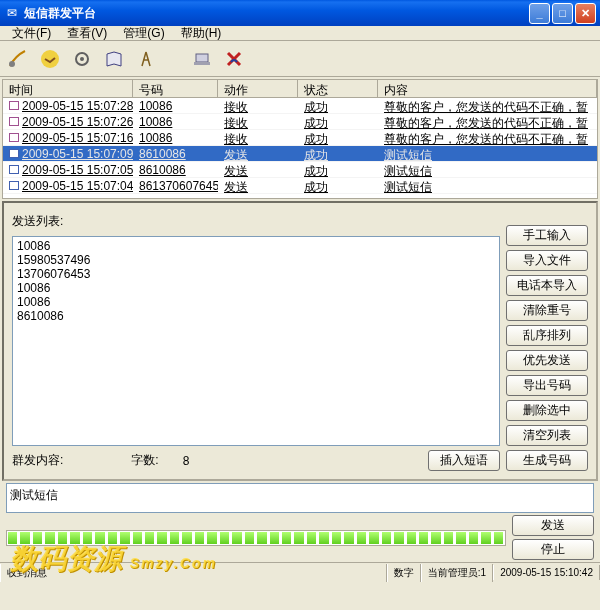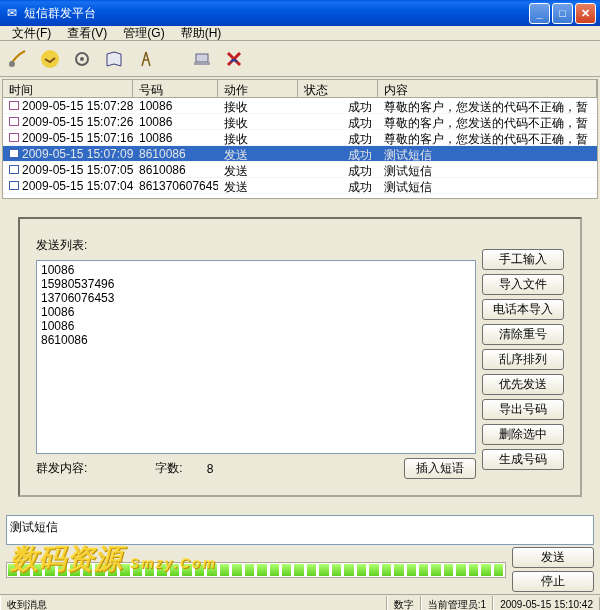--- a/index.html
+++ b/index.html
@@ -1,40 +1,40 @@
 <!DOCTYPE html>
 <html><head>
 <meta charset="utf-8">
 <style>
 * { box-sizing: border-box; margin: 0; padding: 0; }
 body { font-family: "SimSun", "宋体", sans-serif; font-size: 12px; background: #ece9d8; width: 600px; height: 610px; overflow: hidden; }
 .titlebar { height: 26px; background: linear-gradient(to bottom, #0058e0, #1670f0 8%, #0058e0 40%, #0040c0); display: flex; align-items: center; padding: 0 4px; color: #fff; }
 .titlebar .icon { width: 16px; height: 16px; margin-right: 4px; display: flex; align-items: center; justify-content: center; }
-.titlebar .title { flex: 1; font-weight: normal; }
+.titlebar .title { flex: 1; font-weight: bold; }
 .winbtns { display: flex; gap: 2px; }
 .winbtn { width: 21px; height: 21px; border: 1px solid #fff; border-radius: 3px; display: flex; align-items: center; justify-content: center; font-family: Arial; font-size: 11px; color: #fff; font-weight: bold; }
 .winbtn.min, .winbtn.max { background: linear-gradient(#6fa0e8, #3d7cd8); }
 .winbtn.close { background: linear-gradient(#e88060, #d04020); }
 .menubar { height: 15px; background: #ece9d8; display: flex; align-items: center; padding: 0 4px; border-bottom: 1px solid #aca899; }
 .menuitem { padding: 2px 8px; cursor: default; }
 .toolbar { height: 36px; background: #ece9d8; display: flex; align-items: center; padding: 2px 4px; border-bottom: 1px solid #aca899; gap: 4px; }
 .toolbtn { width: 28px; height: 28px; border: 1px solid transparent; display: flex; align-items: center; justify-content: center; }
 .toolbar .sep { width: 20px; }
 .grid { height: 120px; background: #fff; border: 1px solid #aca899; margin: 2px; overflow: hidden; position: relative; }
 .grid-head { display: flex; background: #ece9d8; height: 18px; border-bottom: 1px solid #aca899; }
 .gh { padding: 2px 6px; border-right: 1px solid #aca899; overflow: hidden; white-space: nowrap; }
 .gh.c0 { width: 130px; } .gh.c1 { width: 85px; } .gh.c2 { width: 80px; } .gh.c3 { width: 80px; } .gh.c4 { flex: 1; }
 .grid-body { overflow-y: auto; height: 100px; }
 .gr { display: flex; height: 16px; border-bottom: 1px solid #f4f4f4; }
 .gr.sel { background: #316ac5; color: #e5e5e5; }
-.gc { padding: 1px 6px; overflow: hidden; white-space: nowrap; }
-.gc.c0 { width: 130px; display: flex; align-items: center; gap: 3px; } .gc.c1 { width: 85px; } .gc.c2 { width: 80px; } .gc.c3 { width: 80px; text-align: right; } .gc.c4 { flex: 1; }
+.gc { padding: 1px 6px; overflow: hidden; white-space: nowrap; text-decoration: underline; }
+.gc.c0 { width: 130px; display: flex; align-items: center; gap: 3px; } .gc.c1 { width: 85px; } .gc.c2 { width: 80px; } .gc.c3 { width: 80px; } .gc.c4 { flex: 1; }
 .rowicon { width: 10px; height: 9px; border: 1px solid #a05090; background: #fff; flex-shrink: 0; }
 .rowicon.blue { border-color: #4060b0; }
-.mid { border: 2px solid #aca899; border-top: 2px solid #716f64; border-left: 2px solid #716f64; margin: 18px; padding: 16px; height: 280px; display: flex; gap: 6px; background: #ece9d8; }
+.mid { border: 2px solid #aca899; border-top: 2px solid #716f64; border-left: 2px solid #716f64; margin: 2px; padding: 8px; height: 280px; display: flex; gap: 6px; background: #ece9d8; }
 .mid-left { flex: 1; display: flex; flex-direction: column; gap: 4px; }
 .listbox { flex: 1; background: #fff; border: 1px solid #7f9db9; padding: 2px 4px; overflow: auto; }
 .listbox div { line-height: 14px; }
 .mid-right { width: 82px; display: flex; flex-direction: column; gap: 4px; padding-top: 14px; }
 .btn { height: 21px; background: linear-gradient(#fff, #ece9d8); border: 1px solid #707070; border-radius: 3px; font-size: 12px; cursor: default; display: flex; align-items: center; justify-content: center; }
 .content-area { background: #fff; border: 1px solid #7f9db9; margin: 2px 6px; height: 30px; padding: 3px; }
 .progress-row { display: flex; align-items: center; gap: 6px; margin: 2px 6px; }
 .progress { flex: 1; height: 16px; border: 1px solid #aca899; background: #fff; display: flex; }
 .pseg { flex: 1; margin: 1px; background: linear-gradient(#b0ff70, #60d020); border-right: 1px solid #fff; }
 .statusbar { height: 20px; background: #ece9d8; border-top: 1px solid #aca899; display: flex; align-items: center; font-size: 10px; }
@@ -202,20 +202,21 @@
   </div>
   <div class="mid-right">
     <div class="btn">手工输入</div>
     <div class="btn">导入文件</div>
     <div class="btn">电话本导入</div>
     <div class="btn">清除重号</div>
     <div class="btn">乱序排列</div>
     <div class="btn">优先发送</div>
     <div class="btn">导出号码</div>
     <div class="btn">删除选中</div>
+    <div class="btn">清空列表</div>
     <div class="btn">生成号码</div>
   </div>
 </div>
 
 <div class="content-area">测试短信</div>
 
 <div class="progress-row">
   <div class="progress" id="progress">
       <div class="pseg"></div>
       <div class="pseg"></div>

